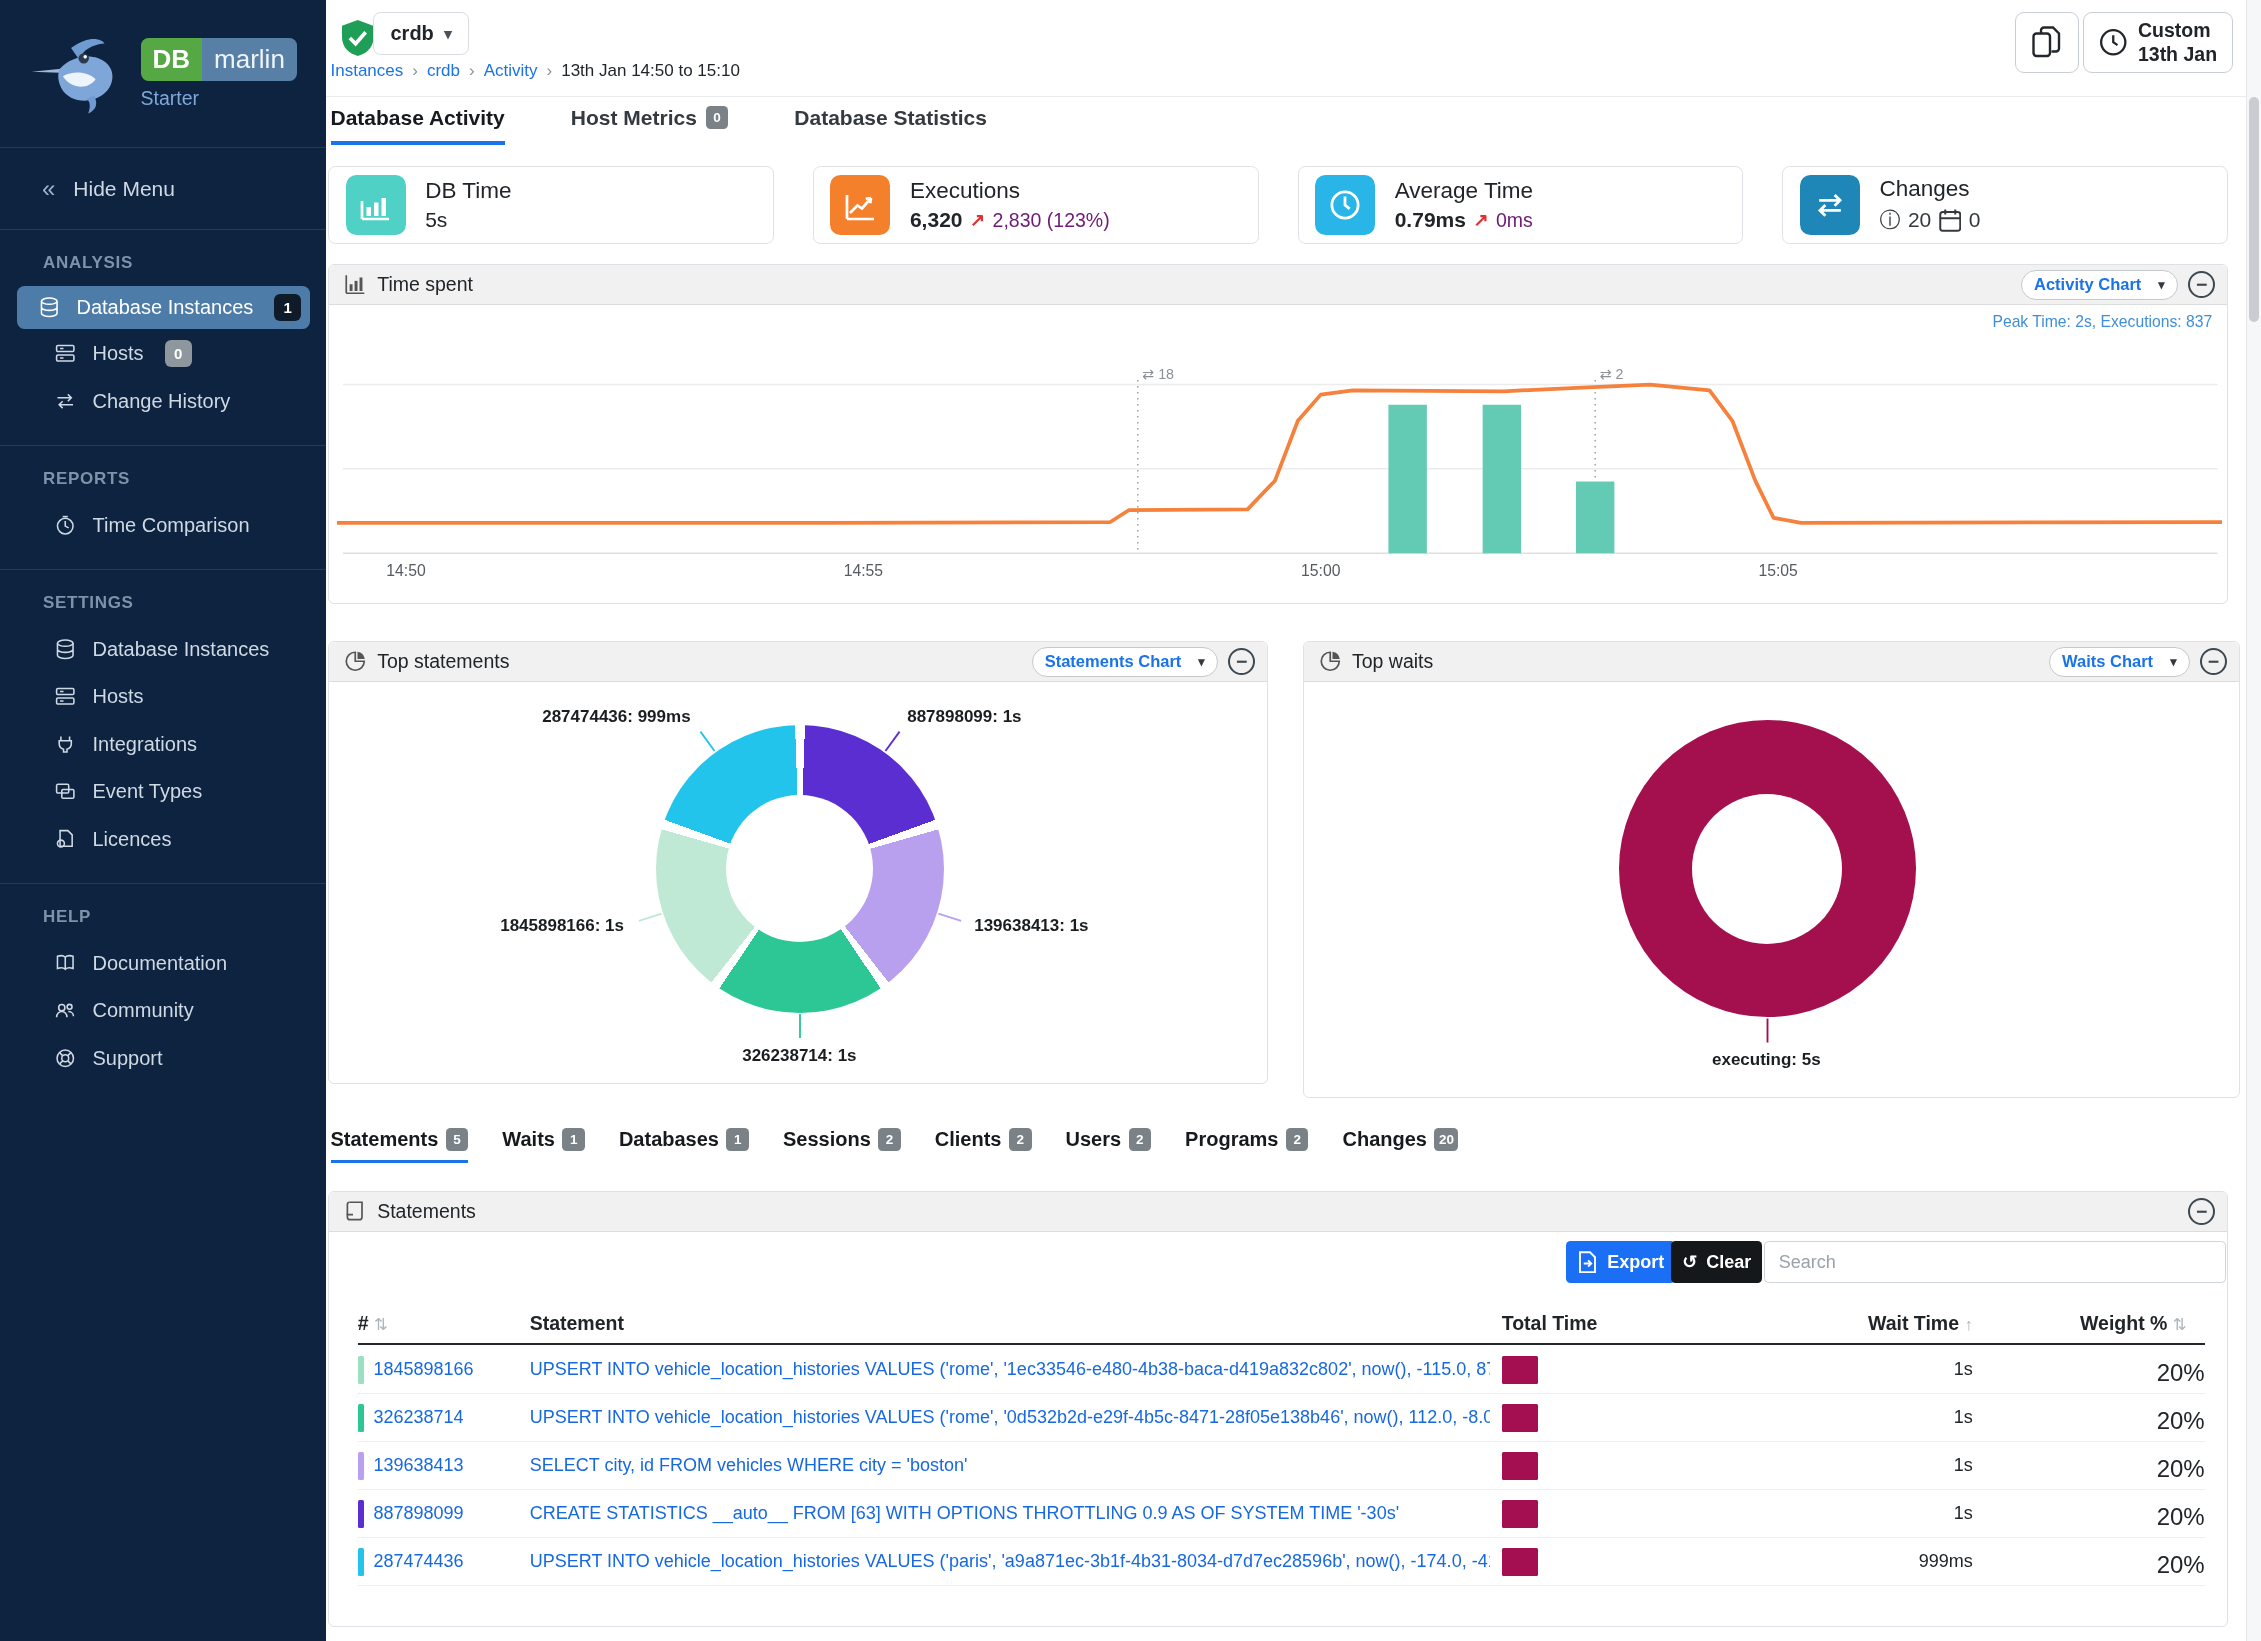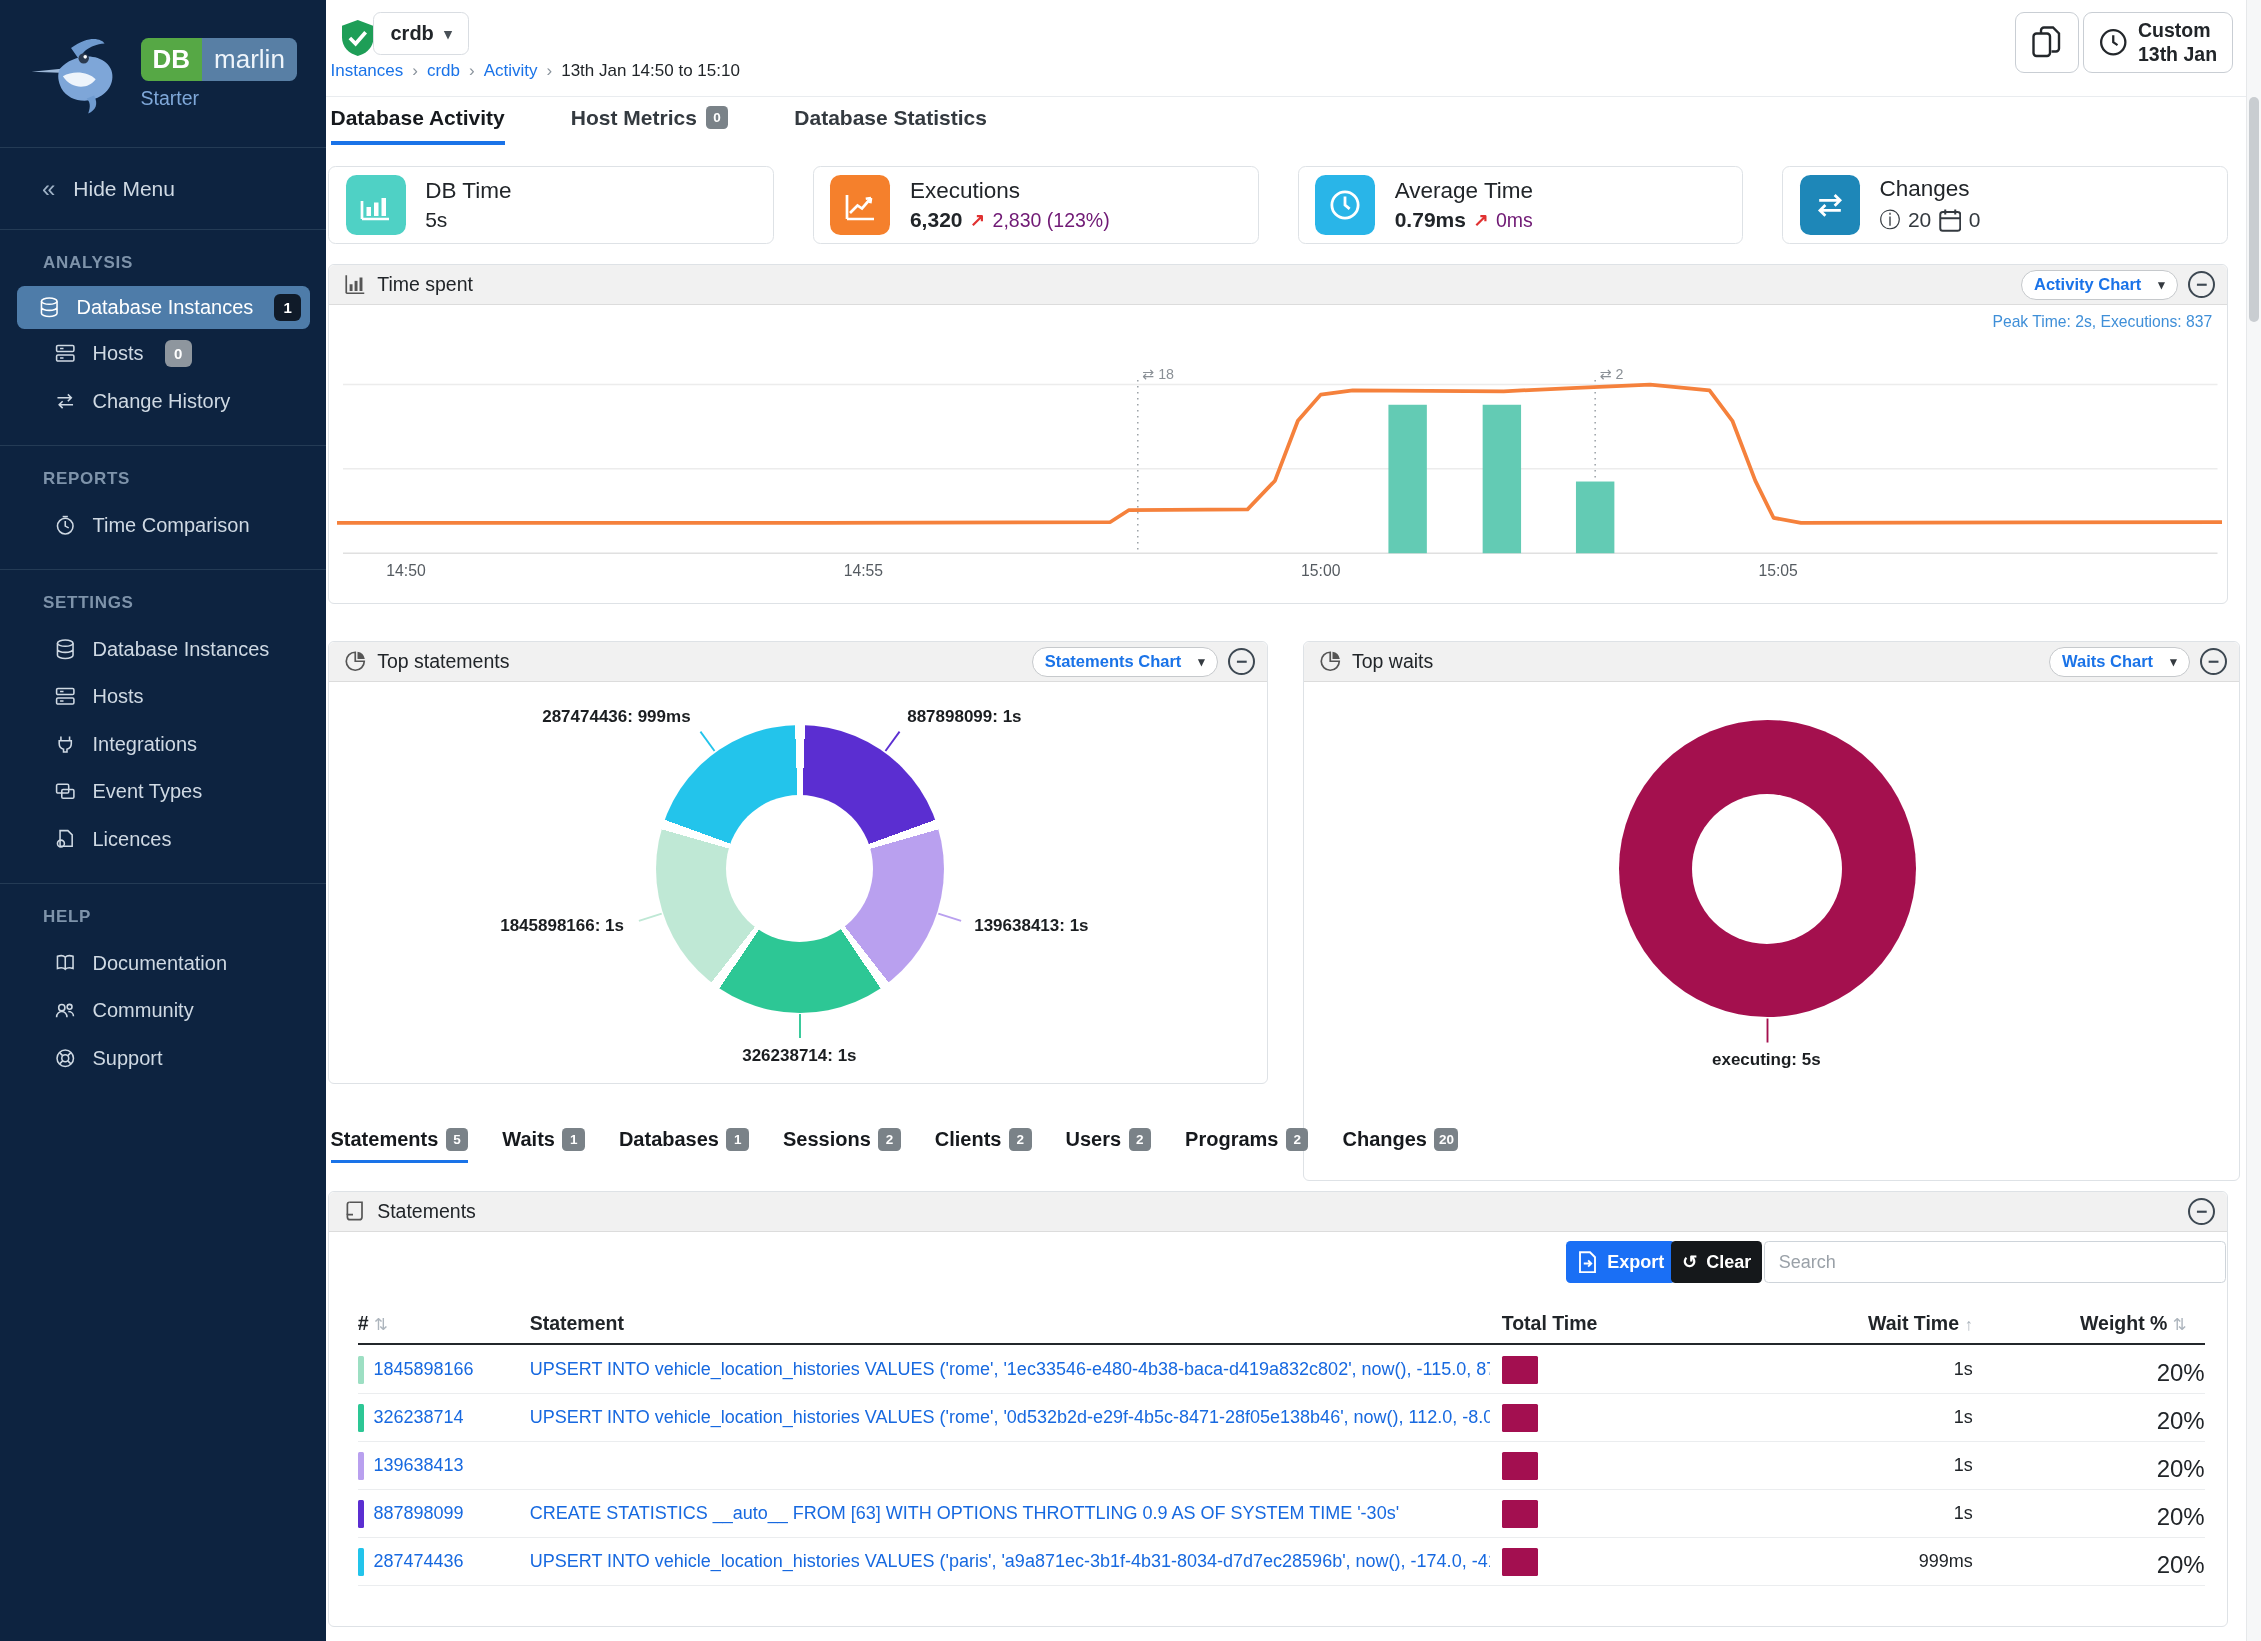--- a/index.html
+++ b/index.html
@@ -65,21 +65,21 @@
   .minus { width:27px; height:27px; border:2.2px solid #3d4852; border-radius:50%; color:#3d4852; display:flex; align-items:center; justify-content:center; font-size:19.5px; font-weight:bold; line-height:1; cursor:pointer; }
 
   #ts-panel { left:2.2px; top:264px; width:1900px; height:340px; }
   #ts-body { position:relative; height:298px; }
   .peak { position:absolute; right:15px; top:7.5px; font-size:15.7px; color:#3f8fd8; }
   #ts-svg { position:absolute; left:7.5px; top:0; }
   .xtick { font-size:21px; fill:#555b61; }
   .mlabel { font-size:19px; fill:#8a9096; }
 
   #st-panel { left:2.2px; top:641px; width:940px; height:443px; }
-  #tw-panel { left:977px; top:641px; width:937px; height:540px; }
+  #tw-panel { left:977px; top:641px; width:937px; height:457px; }
   .donut-body { position:relative; height:401px; }
   .donut { position:absolute; border-radius:50%; }
   .hole { position:absolute; background:#fff; border-radius:50%; }
   .dlabel { position:absolute; font-size:17px; font-weight:bold; color:#1b1e21; white-space:nowrap; }
   .leader { position:absolute; left:0; top:0; pointer-events:none; }
 
   
   .dtabs { position:absolute; left:4.5px; top:1128px; display:flex; gap:34px; }
   .dtab { font-size:20px; font-weight:bold; color:#16191d; display:flex; gap:7.5px; align-items:flex-start; padding-bottom:9px; cursor:pointer; }
   .dtab.active { border-bottom:3.7px solid #1a73e8; }
@@ -543,20 +543,21 @@
     <a class="rid">326238714</a>
     <a class="rst">UPSERT INTO vehicle_location_histories VALUES ('rome', '0d532b2d-e29f-4b5c-8471-28f05e138b46', now(), 112.0, -8.0)</a>
     <div class="rtt" style="background: rgb(163, 15, 80);"></div>
     <div class="rwt">1s</div>
     <div class="rwg">20%</div>
   </div>
 
   <div class="trow">
     <div class="cbar" style="background: rgb(185, 160, 239);"></div>
     <a class="rid">139638413</a>
+    <a class="rst">SELECT city, id FROM vehicles WHERE city = 'boston'</a>
     <div class="rtt" style="background: rgb(163, 15, 80);"></div>
     <div class="rwt">1s</div>
     <div class="rwg">20%</div>
   </div>
 
   <div class="trow">
     <div class="cbar" style="background: rgb(91, 46, 209);"></div>
     <a class="rid">887898099</a>
     <a class="rst">CREATE STATISTICS __auto__ FROM [63] WITH OPTIONS THROTTLING 0.9 AS OF SYSTEM TIME '-30s'</a>
     <div class="rtt" style="background: rgb(163, 15, 80);"></div>

